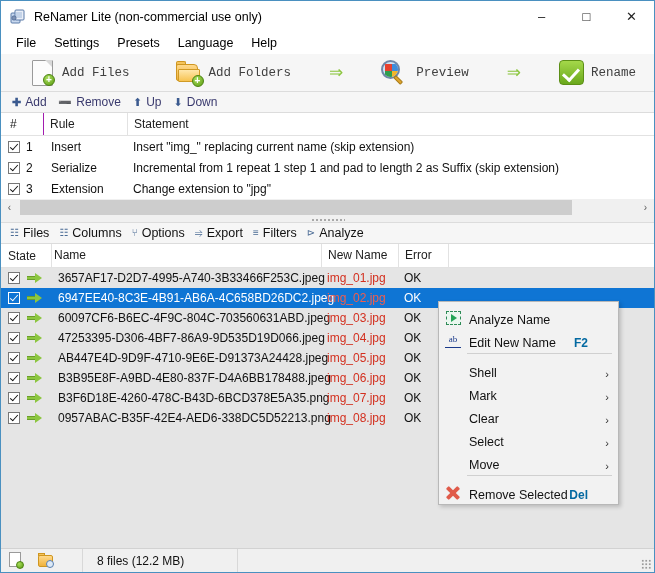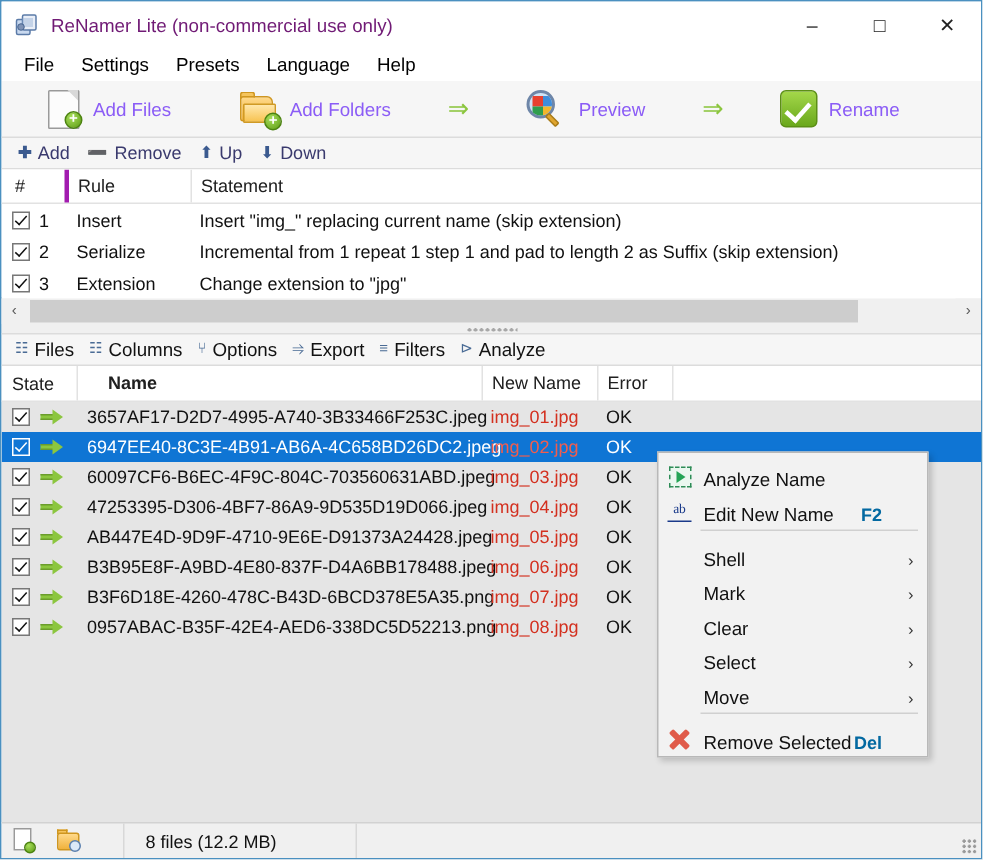--- a/index.html
+++ b/index.html
@@ -34,21 +34,21 @@
   }
   .title-icon {
     width: 16px; height: 16px;
     margin-left: 9px;
     margin-right: 8px;
     position: relative;
     flex: none;
   }
   .title-text {
     font-size: 12.5px;
-    color: #701a75;
+    color: #000000;
     white-space: nowrap;
   }
   .winbtns {
     position: absolute;
     right: 0; top: 0;
     height: 31px;
     display: flex;
   }
   .winbtn {
     width: 45px;
@@ -91,23 +91,24 @@
     box-sizing: border-box;
   }
   .tb-item {
     display: flex;
     align-items: center;
     height: 36px;
     padding: 0 8px;
   }
   .tb-label {
     font-size: 12.5px;
-    color: #8b5cf6;
+    color: #404040;
     margin-left: 7px;
     white-space: nowrap;
+    font-family: Liberation Mono, monospace;
   }
   .tb-arrow {
     color: #8cc63f;
     font-size: 17px;
     padding: 0 6px;
     line-height: 1;
   }
   .spacer-a { width: 22px; }
   .spacer-b { width: 30px; }
   .spacer-c { width: 24px; }
@@ -260,21 +261,21 @@
   .rules-head {
     display: flex;
     height: 22px;
     background: #ffffff;
     border-bottom: 1px solid #e2e2e2;
     align-items: center;
     font-size: 12px;
     color: #202020;
   }
   .rules-head .c1 { width: 42px; padding-left: 9px; box-sizing: border-box; }
-  .rules-head .c2 { width: 84px; padding-left: 6px; box-sizing: border-box; border-left: 3px solid #a21caf; height: 22px; line-height: 22px; }
+  .rules-head .c2 { width: 84px; padding-left: 6px; box-sizing: border-box; border-left: 1px solid #a21caf; height: 22px; line-height: 22px; }
   .rules-head .c3 { flex: 1; padding-left: 6px; box-sizing: border-box; border-left: 1px solid #e2e2e2; height: 22px; line-height: 22px; }
   .rule-row {
     display: flex;
     height: 21px;
     align-items: center;
     font-size: 12px;
     color: #111;
   }
   .rule-row .c1 { width: 42px; padding-left: 7px; box-sizing: border-box; display: flex; align-items: center; }
   .rule-row .c2 { width: 84px; padding-left: 8px; box-sizing: border-box; }
@@ -374,21 +375,21 @@
   .files-head {
     display: flex;
     height: 23px;
     align-items: center;
     font-size: 12px;
     color: #202020;
     border-bottom: 1px solid #e2e2e2;
     background: #ffffff;
   }
   .col-state { width: 50px; box-sizing: border-box; padding-left: 7px; }
-  .col-name { width: 270px; box-sizing: border-box; padding-left: 20px; border-left: 1px solid #e2e2e2; height: 23px; line-height: 23px; font-weight: bold; }
+  .col-name { width: 270px; box-sizing: border-box; padding-left: 2px; border-left: 1px solid #e2e2e2; height: 23px; line-height: 23px; }
   .col-new  { width: 77px; box-sizing: border-box; padding-left: 6px; border-left: 1px solid #e2e2e2; height: 23px; line-height: 23px; }
   .col-err  { width: 50px; box-sizing: border-box; padding-left: 6px; border-left: 1px solid #e2e2e2; height: 23px; line-height: 23px; }
   .col-tail { flex: 1; border-left: 1px solid #e2e2e2; height: 23px; }
 
   .file-row {
     display: flex;
     height: 20px;
     align-items: center;
     font-size: 12px;
   }

